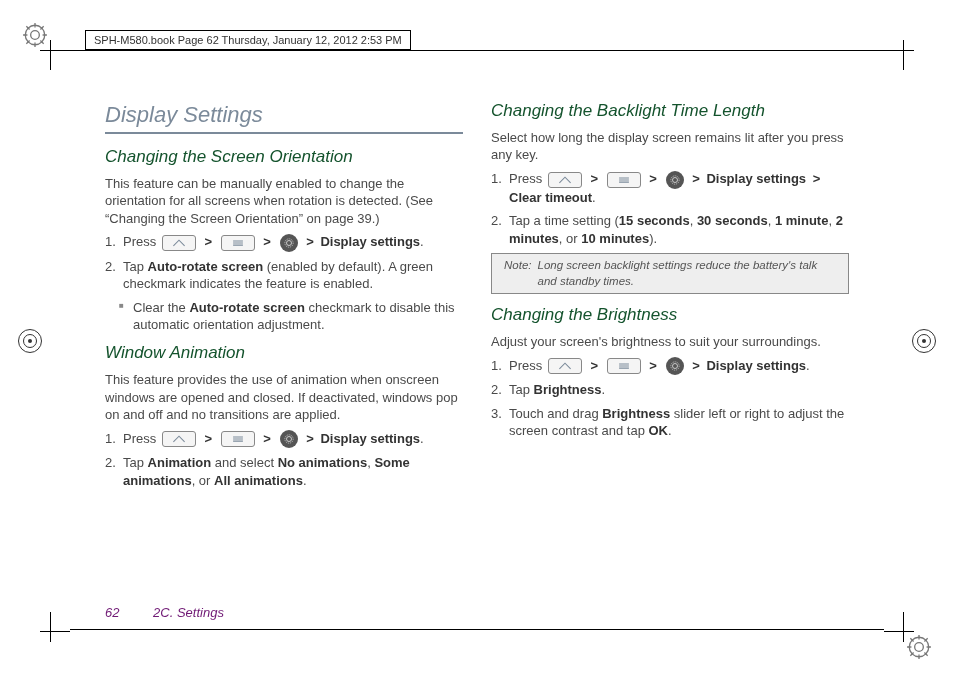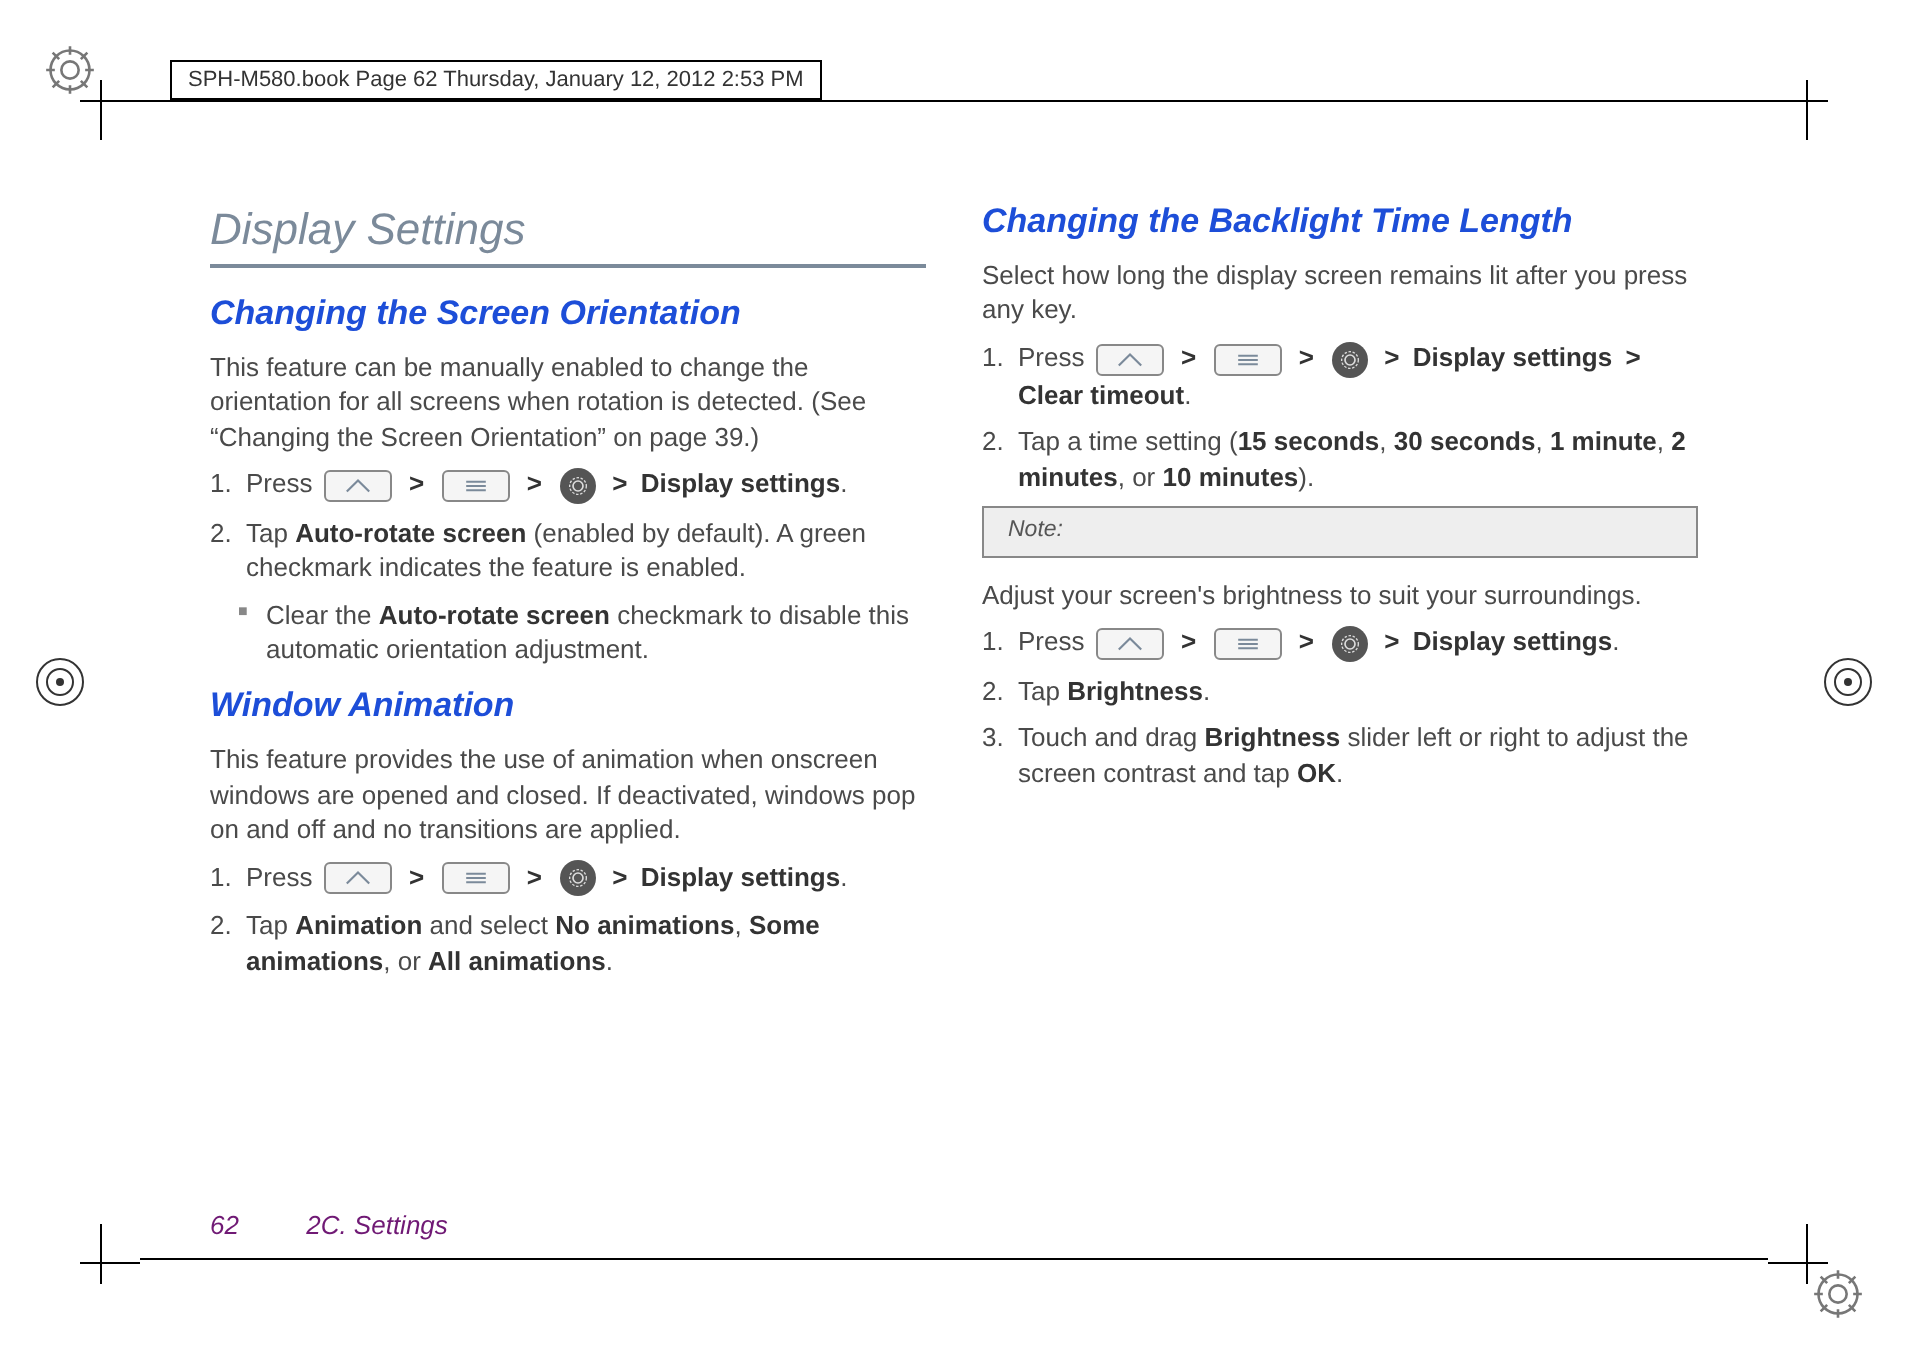--- a/index.html
+++ b/index.html
@@ -80,22 +80,22 @@
     font-weight: normal;
     color: #7b8a9a;
     font-size: 22px;
     margin-bottom: 2px;
   }
   .rule-blue {
     height: 2px; background: #7b8a9a; margin-bottom: 12px;
   }
   h2.sub {
     font-style: italic;
-    font-weight: bold;
-    color: #1d4ed8;
+    font-weight: normal;
+    color: #14532d;
     font-size: 17px;
     margin: 8px 0 6px 0;
   }
   p { margin-bottom: 6px; }
   ol.steps { list-style: none; padding-left: 18px; }
   ol.steps li { margin-bottom: 6px; position: relative; }
   ol.steps li .num {
     position: absolute; left: -18px; top: 0;
     color: #4a4a4a;
   }
@@ -278,22 +278,24 @@
         <span class="gt">&gt;</span>
         <strong>Clear timeout</strong><span>.</span>
       </li>
       <li>
         <span class="num">2.</span>
         <span>Tap a time setting (</span><strong>15 seconds</strong><span>, </span><strong>30 seconds</strong><span>, </span><strong>1 minute</strong><span>, </span><strong>2 minutes</strong><span>, or </span><strong>10 minutes</strong><span>).</span>
       </li>
     </ol>
     <div class="notebox">
       <span class="lab">Note:</span>
+      <span>Long screen backlight settings reduce the battery's talk and standby times.</span>
     </div>
 
+    <h2 class="sub">Changing the Brightness</h2>
     <p>Adjust your screen's brightness to suit your surroundings.</p>
     <ol class="steps">
       <li>
         <span class="num">1.</span>
         <span>Press</span>
         <span class="iconbtn wide">
             <svg viewBox="0 0 20 12">
               <path d="M2 10 L10 2 L18 10" fill="none" stroke="#7b8a9a" stroke-width="1.5"></path>
             </svg>
           </span>

